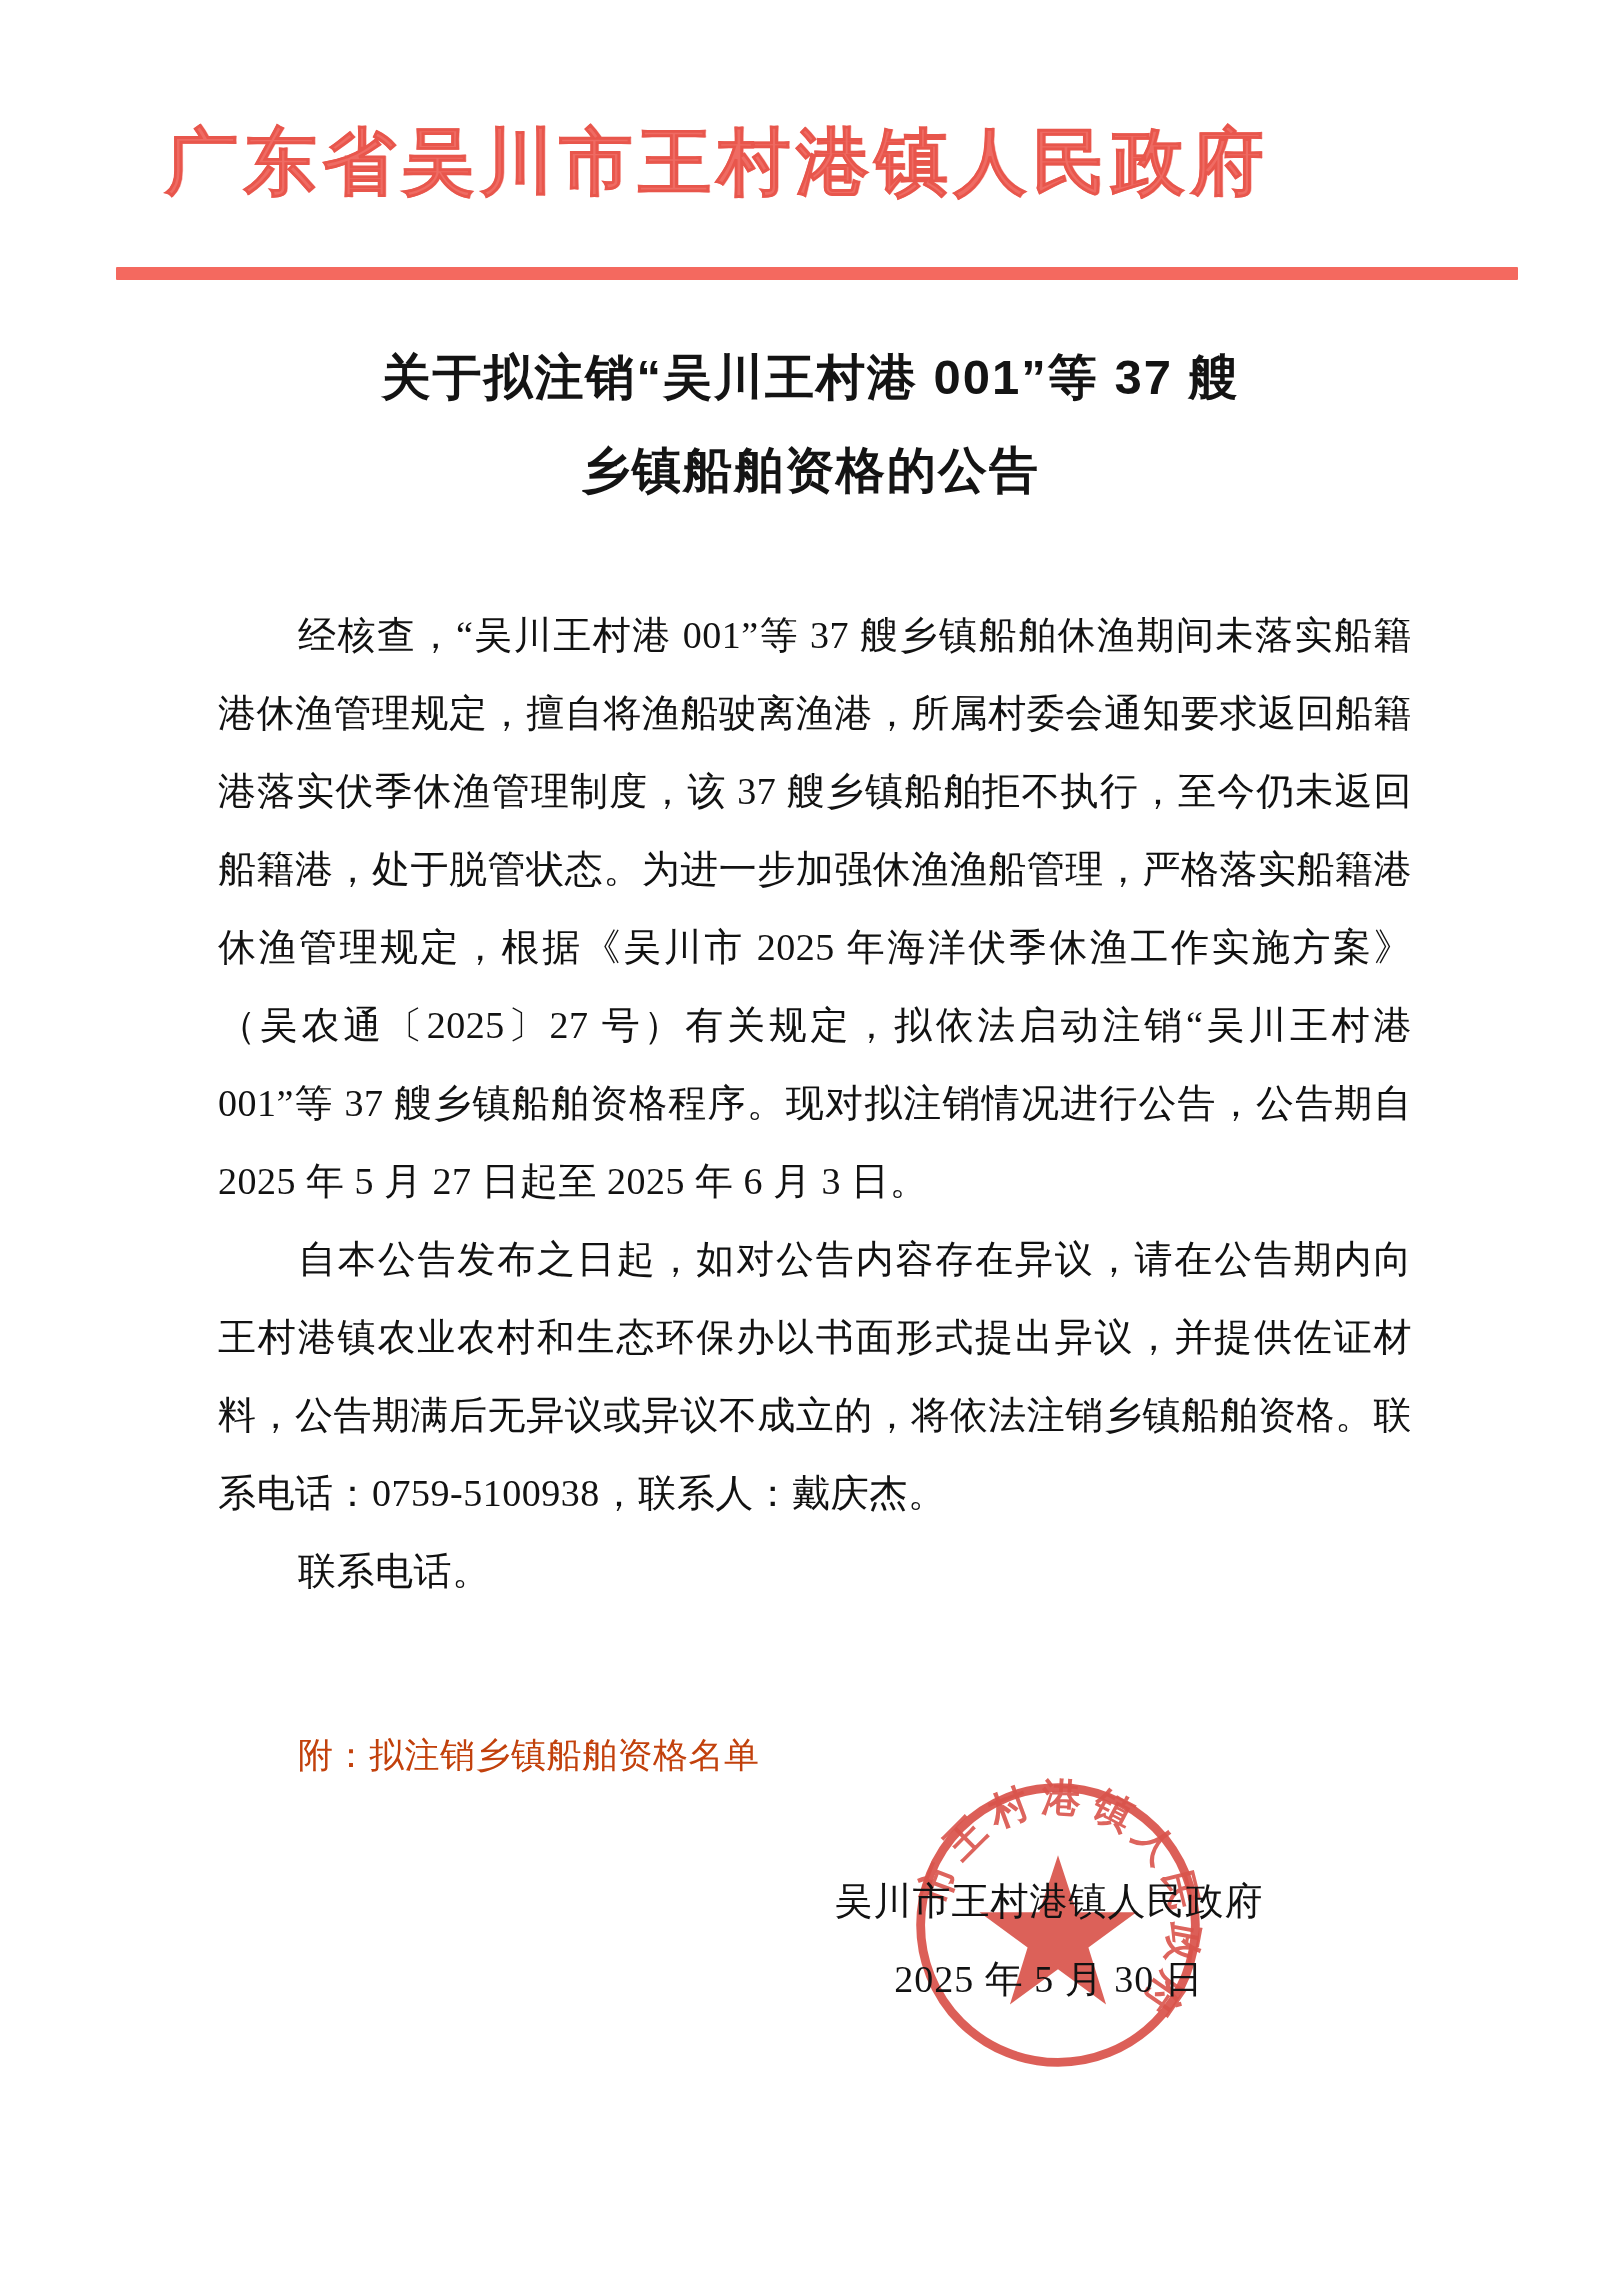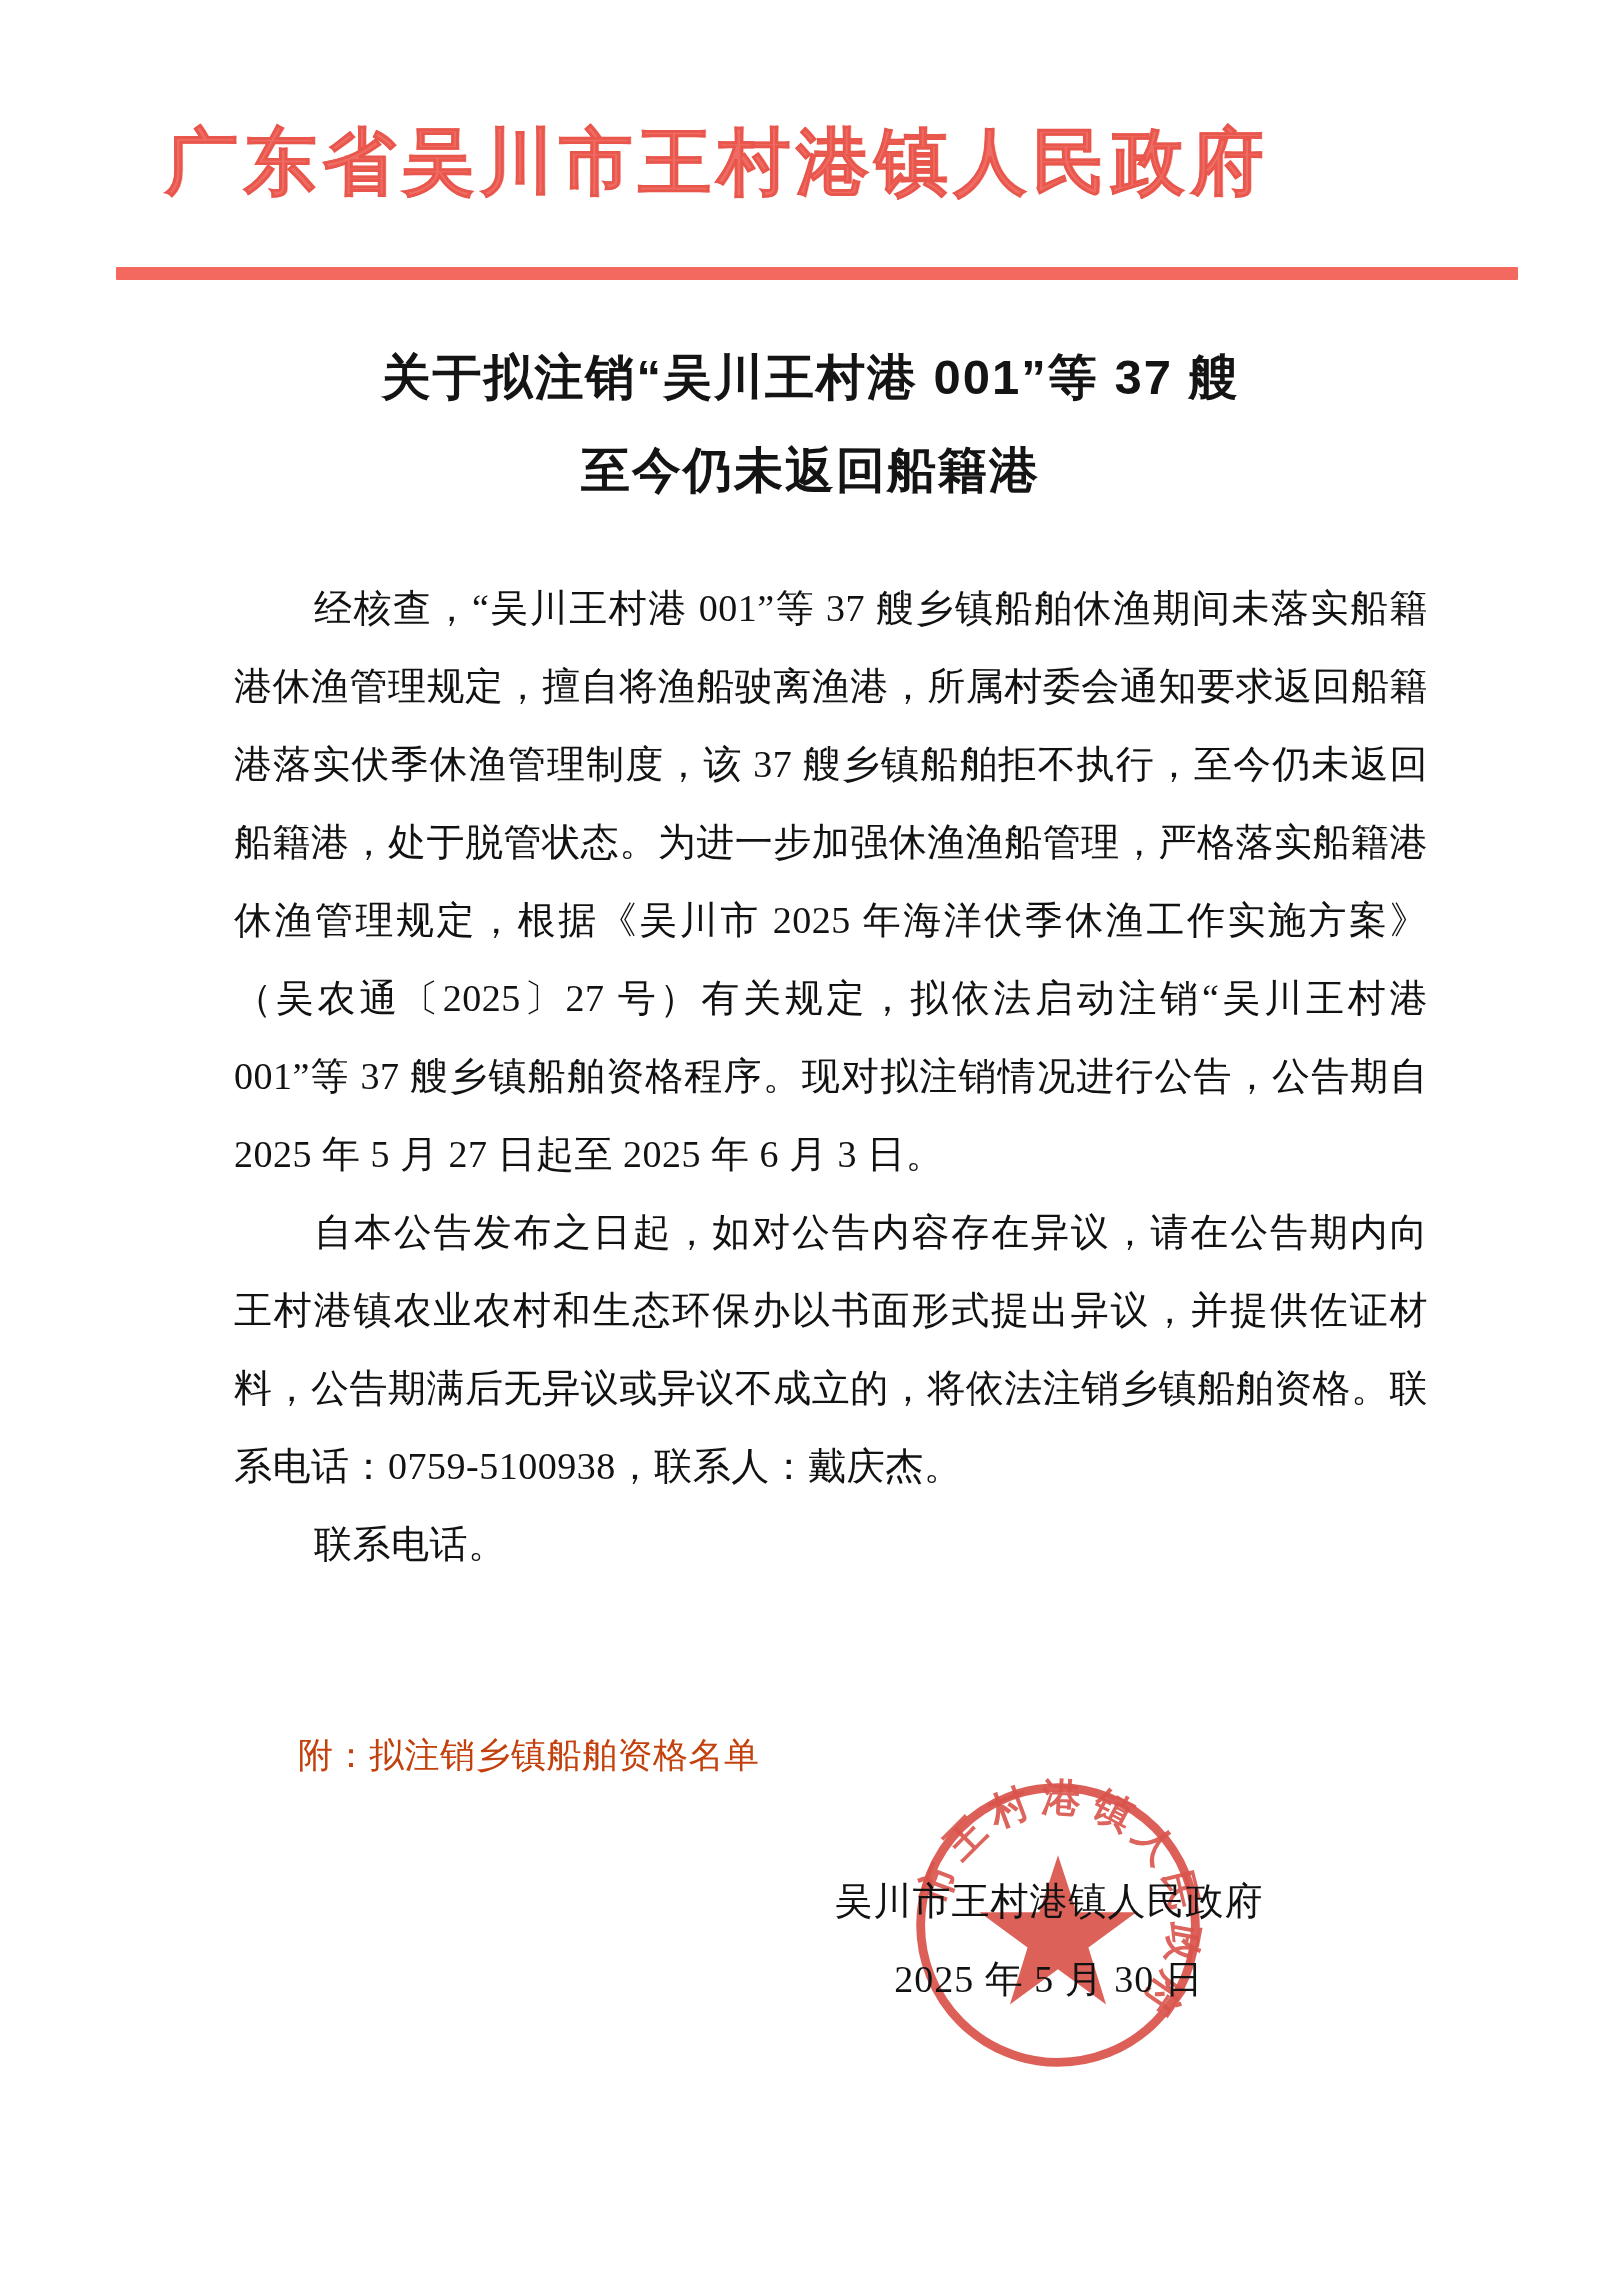--- a/index.html
+++ b/index.html
@@ -65,23 +65,22 @@
   }
   .doc-title .tl {
     display: block;
     white-space: nowrap;
   }
 
   
   .body-block {
     position: absolute;
     left: 218px;
-    top: 569px;
+    top: 596px;
     width: 1194px;
-    margin-left: 16px;
   }
   .para {
     font-size: 38px;
     line-height: 78px;
     letter-spacing: 0.5px;
     text-align: justify;
     text-align-last: left;
     color: #121212;
     margin: 0;
   }
@@ -140,21 +139,21 @@
 
 <div id="page">
 
   <div class="letterhead">
     <div class="letterhead-title">广东省吴川市王村港镇人民政府</div>
   </div>
   <div class="letterhead-rule"></div>
 
   <div class="doc-title">
     <span class="tl">关于拟注销“吴川王村港 001”等 37 艘</span>
-    <span class="tl">至今仍未返回船籍港</span>
+    <span class="tl">乡镇船舶资格的公告</span>
   </div>
 
   <div class="body-block">
     <p class="para indent">经核查，“吴川王村港 001”等 37 艘乡镇船舶休渔期间未落实船籍港休渔管理规定，擅自将渔船驶离渔港，所属村委会通知要求返回船籍港落实伏季休渔管理制度，该 37 艘乡镇船舶拒不执行，至今仍未返回船籍港，处于脱管状态。为进一步加强休渔渔船管理，严格落实船籍港休渔管理规定，根据《吴川市 2025 年海洋伏季休渔工作实施方案》（吴农通〔2025〕27 号）有关规定，拟依法启动注销“吴川王村港 001”等 37 艘乡镇船舶资格程序。现对拟注销情况进行公告，公告期自 2025 年 5 月 27 日起至 2025 年 6 月 3 日。</p>
     <p class="para indent">自本公告发布之日起，如对公告内容存在异议，请在公告期内向王村港镇农业农村和生态环保办以书面形式提出异议，并提供佐证材料，公告期满后无异议或异议不成立的，将依法注销乡镇船舶资格。联系电话：0759-5100938，联系人：戴庆杰。</p>
     <p class="para indent">联系电话。</p>
   </div>
 
   <div class="attachment">附：拟注销乡镇船舶资格名单</div>
 

